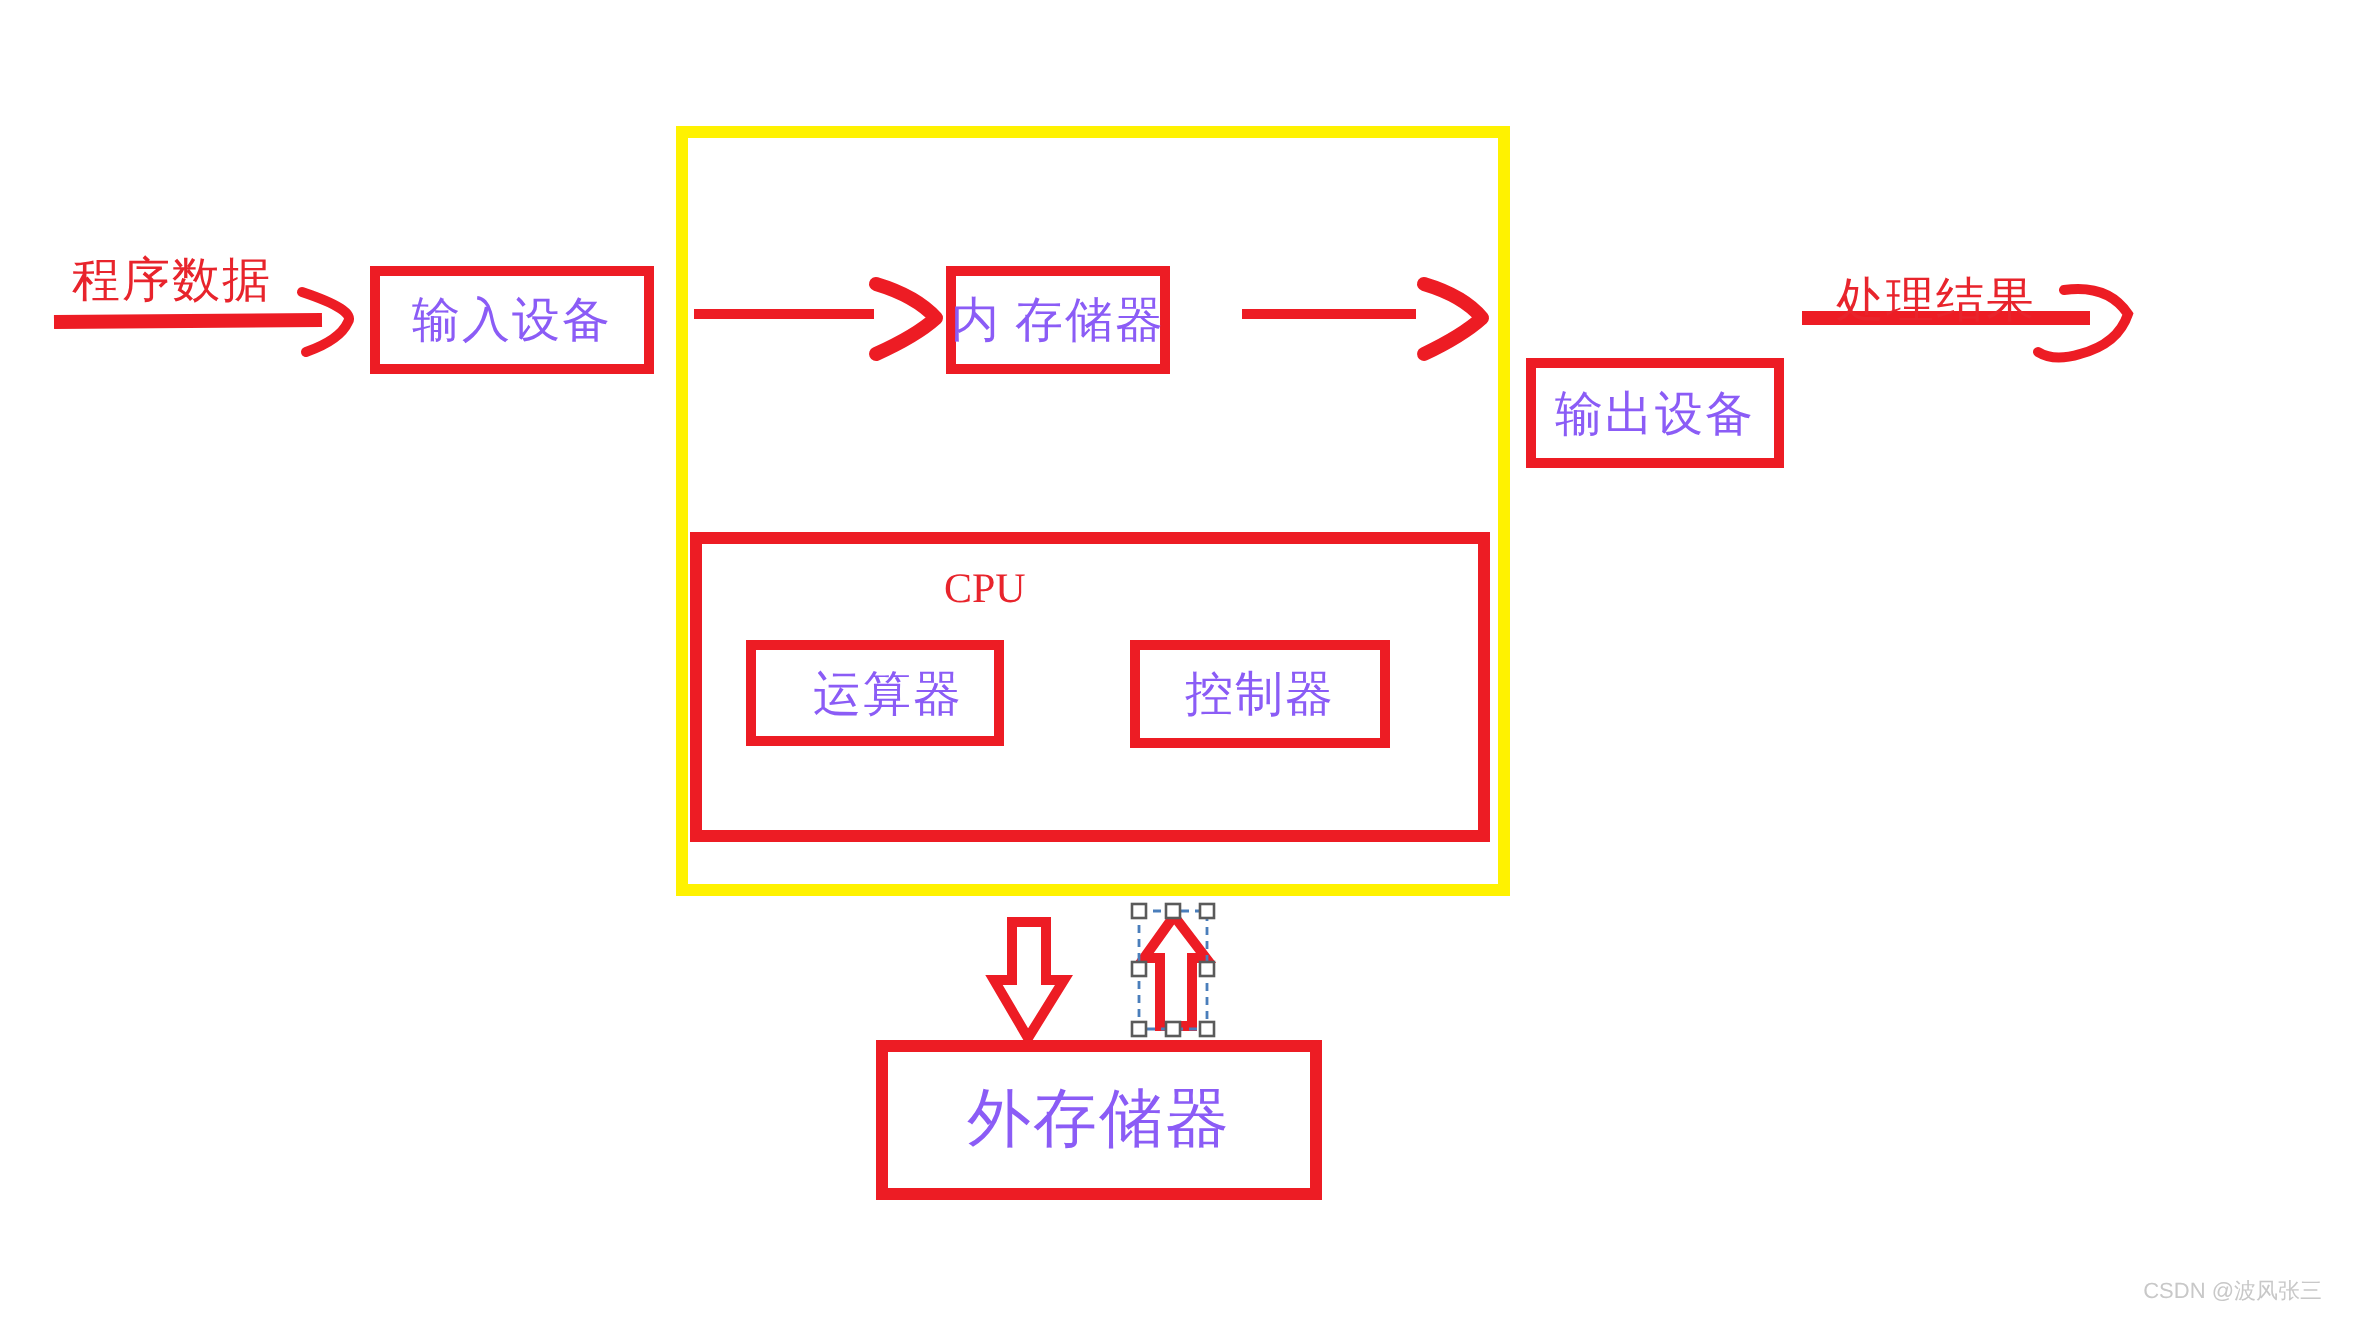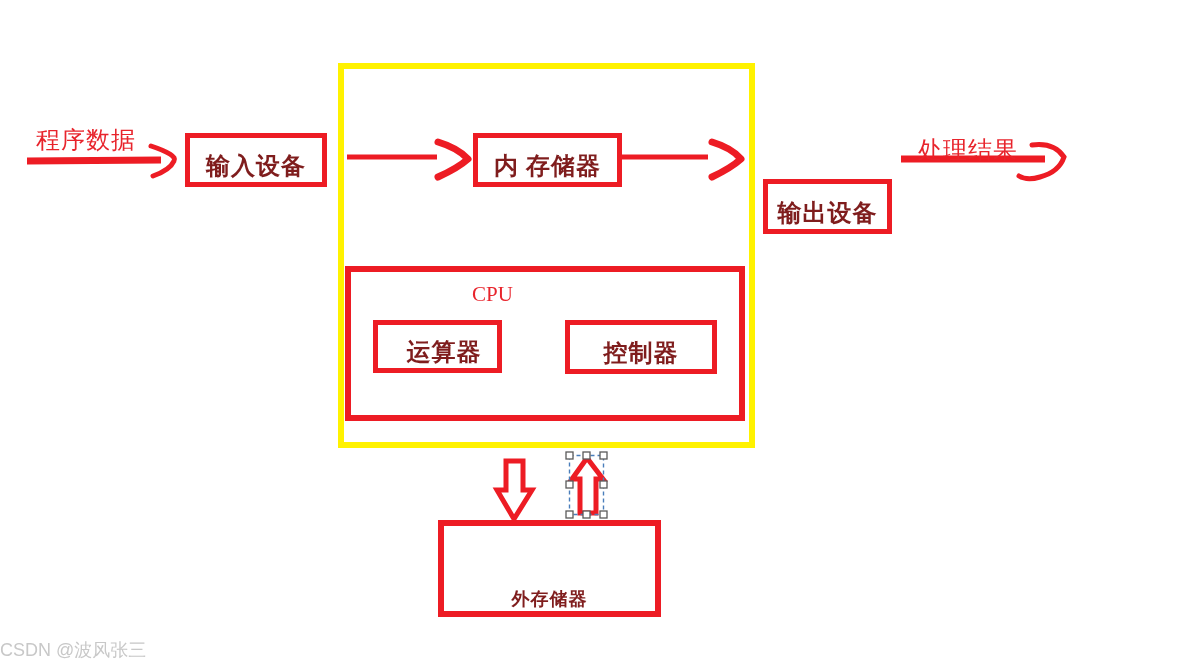--- a/index.html
+++ b/index.html
@@ -4,47 +4,47 @@
 <style>
   html,body{margin:0;padding:0;background:#fff;}
   #canvas{
     position:relative;width:1177px;height:668px;background:#ffffff;
     overflow:hidden;font-family:"Liberation Serif","DejaVu Serif",serif;
   }
   .abs{position:absolute;box-sizing:border-box;}
   .redbox{
     position:absolute;box-sizing:border-box;
     border:5px solid #ed1c24;background:#ffffff;
-    display:flex;align-items:flex-end;justify-content:center;
-    color:#7f1d1d;font-size:24px;letter-spacing:1px;white-space:nowrap;font-weight:bold;
+    display:flex;align-items:center;justify-content:center;
+    color:#8b5cf6;font-size:24px;letter-spacing:1px;white-space:nowrap;
   }
   .freelabel{
     position:absolute;color:#e8242c;font-size:24px;letter-spacing:1px;white-space:nowrap;
   }
   #yellow-box{
     left:338px;top:63px;width:417px;height:385px;
     border:6px solid #fff200;background:transparent;
   }
   #cpu-box{
     left:345px;top:266px;width:400px;height:155px;
     border:6px solid #ed1c24;background:#ffffff;
   }
   #cpu-label{left:472px;top:282px;font-size:21px;letter-spacing:0;}
   #input-box{left:185px;top:133px;width:142px;height:54px;}
-  #memory-box{left:473px;top:133px;width:149px;height:54px;}
+  #memory-box{left:473px;top:133px;width:112px;height:54px;}
   #output-box{left:763px;top:131px;width:129px;height:55px;margin-top:48px;}
   #alu-box{left:373px;top:320px;width:129px;height:53px;padding-left:13px;}
-  #cu-box{left:565px;top:320px;width:152px;height:54px;}
-  #ext-box{left:438px;top:520px;width:223px;height:97px;border-width:6px;font-size:18px;}
+  #cu-box{left:565px;top:320px;width:130px;height:54px;}
+  #ext-box{left:438px;top:520px;width:223px;height:80px;border-width:6px;font-size:32px;}
   #program-data-label{left:36px;top:124px;}
   #result-label{left:918px;top:119px;margin-top:15px;}
   #arrow-layer{position:absolute;left:0;top:0;width:1177px;height:668px;pointer-events:none;}
   #watermark{
-    position:absolute;left:0;top:638px;width:1161px;
-    color:#c8c8c8;font-size:18px;
+    position:absolute;left:0;top:638px;width:1161px;text-align:right;
+    color:#c8c8c8;font-size:11px;
     font-family:"Liberation Sans","DejaVu Sans",sans-serif;
   }
 </style>
 </head>
 <body>
 
 <div id="canvas">
 
   <div id="yellow-box" class="abs"></div>
 

